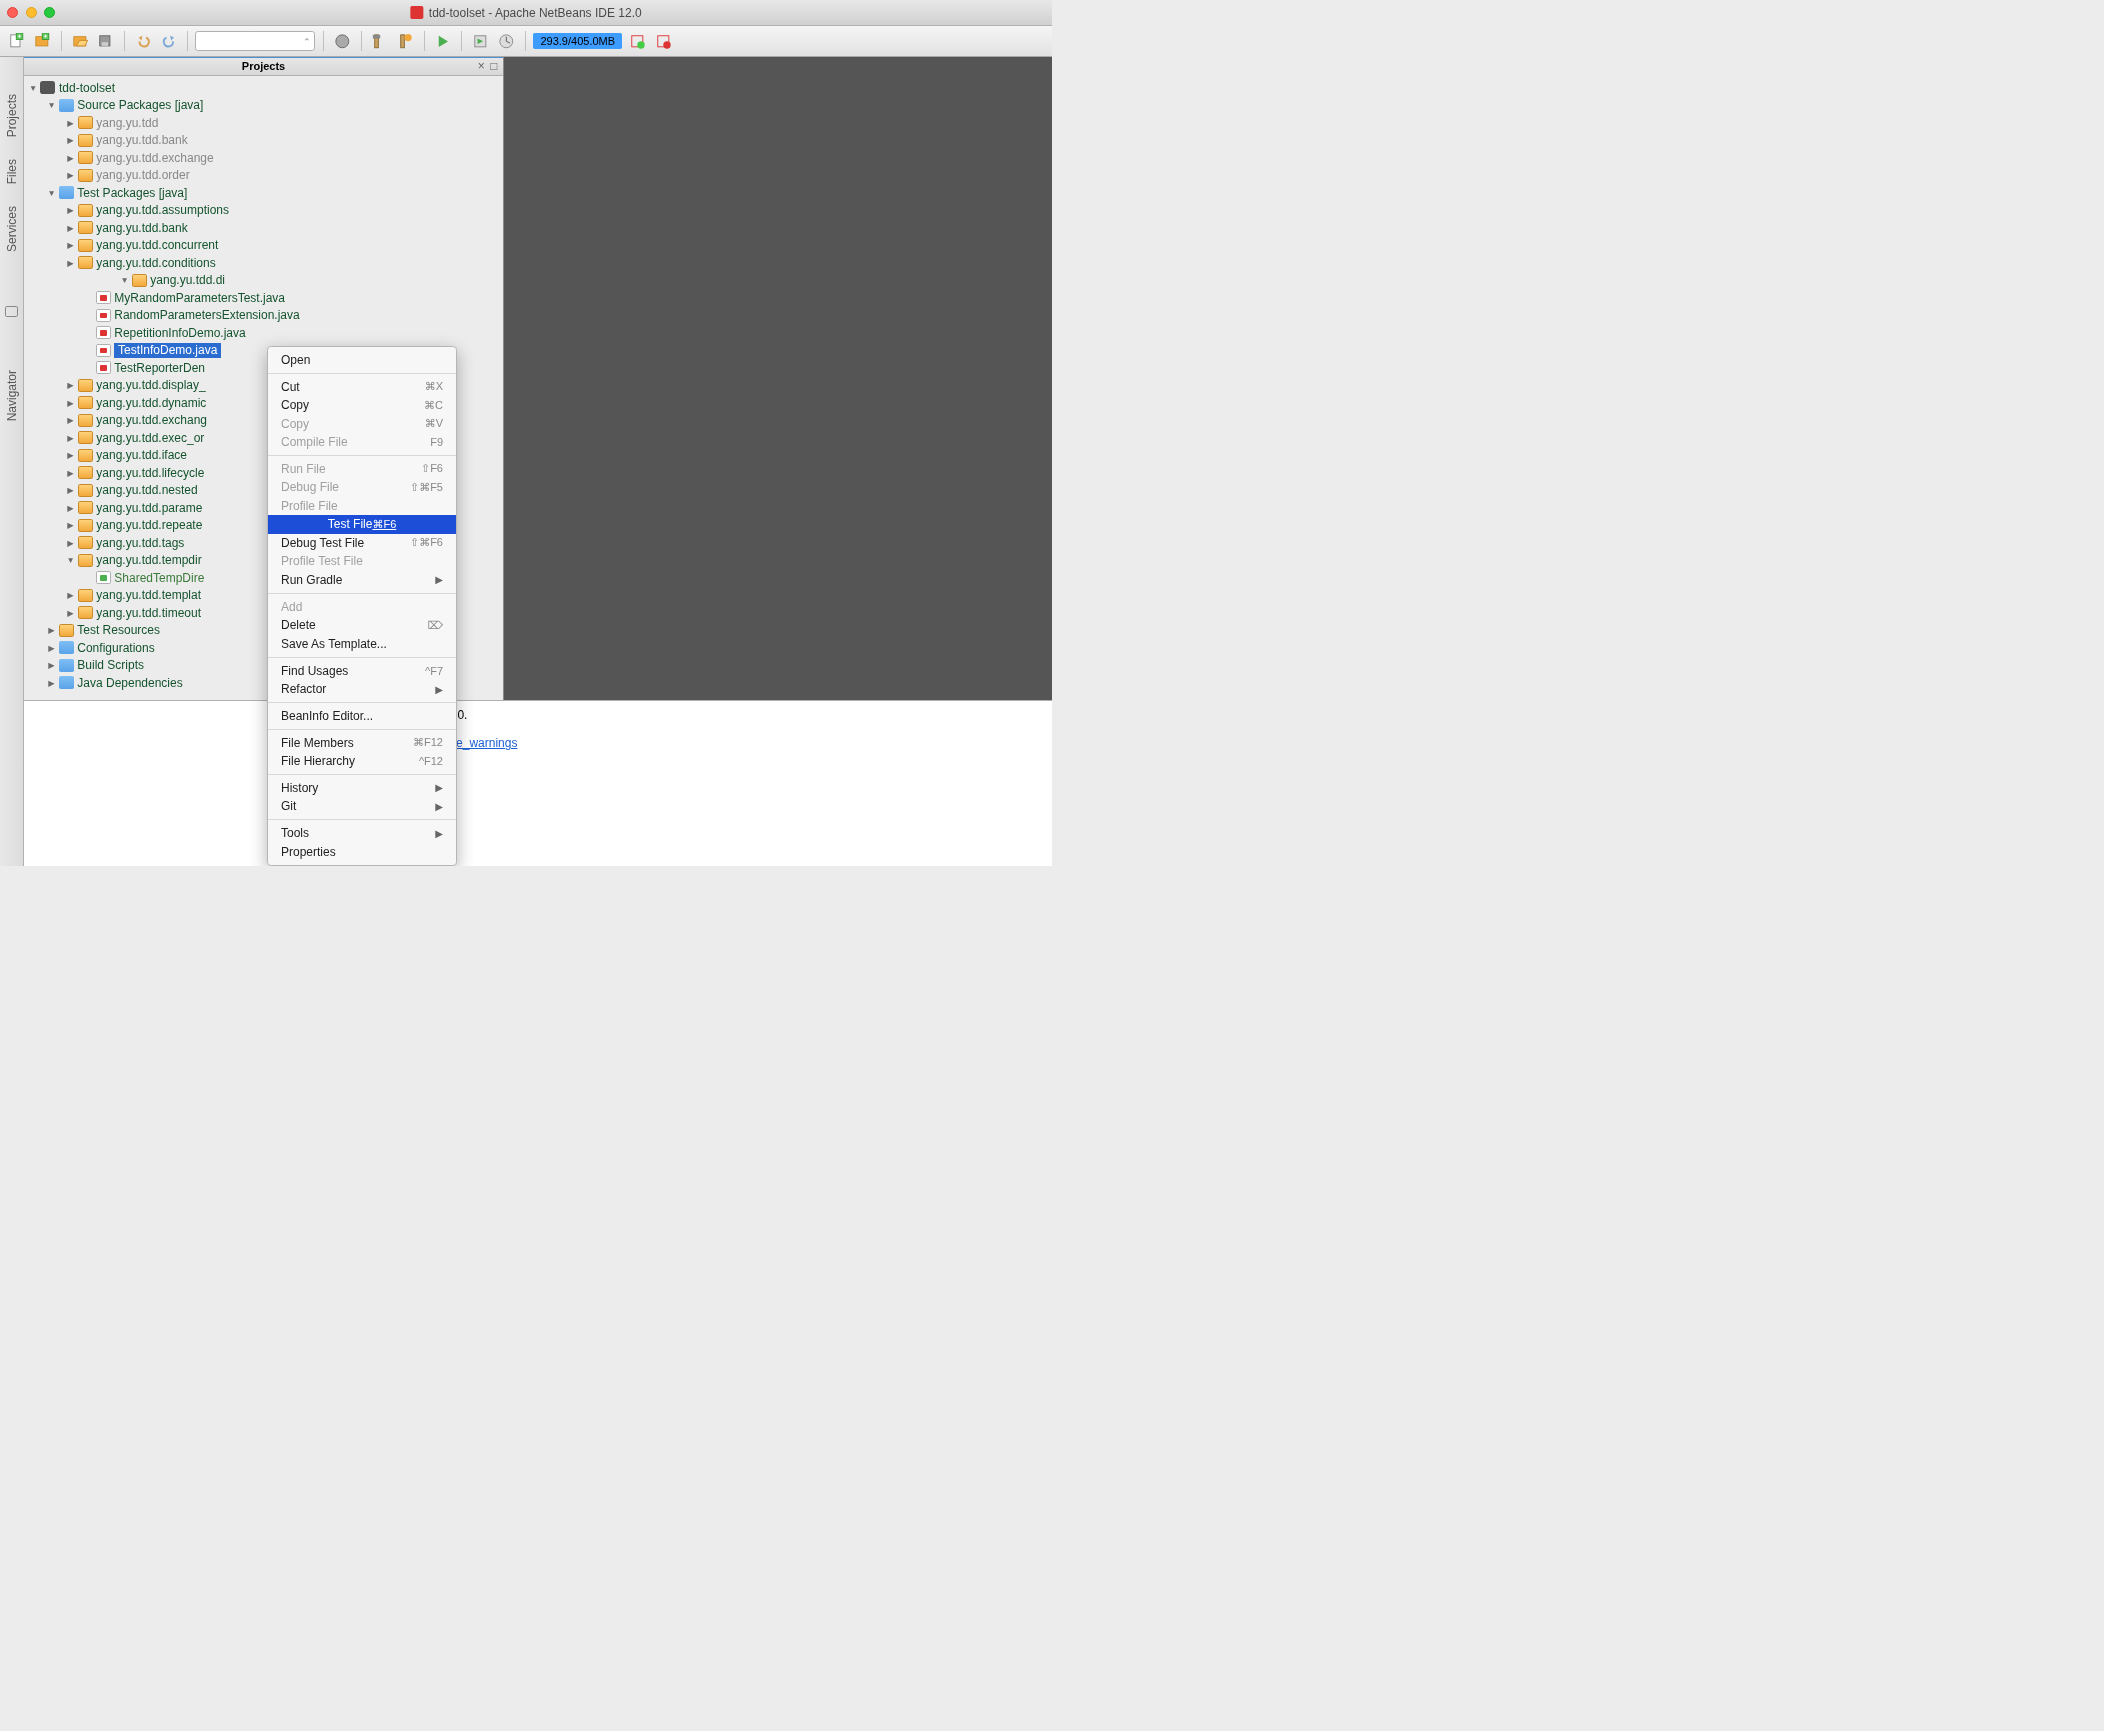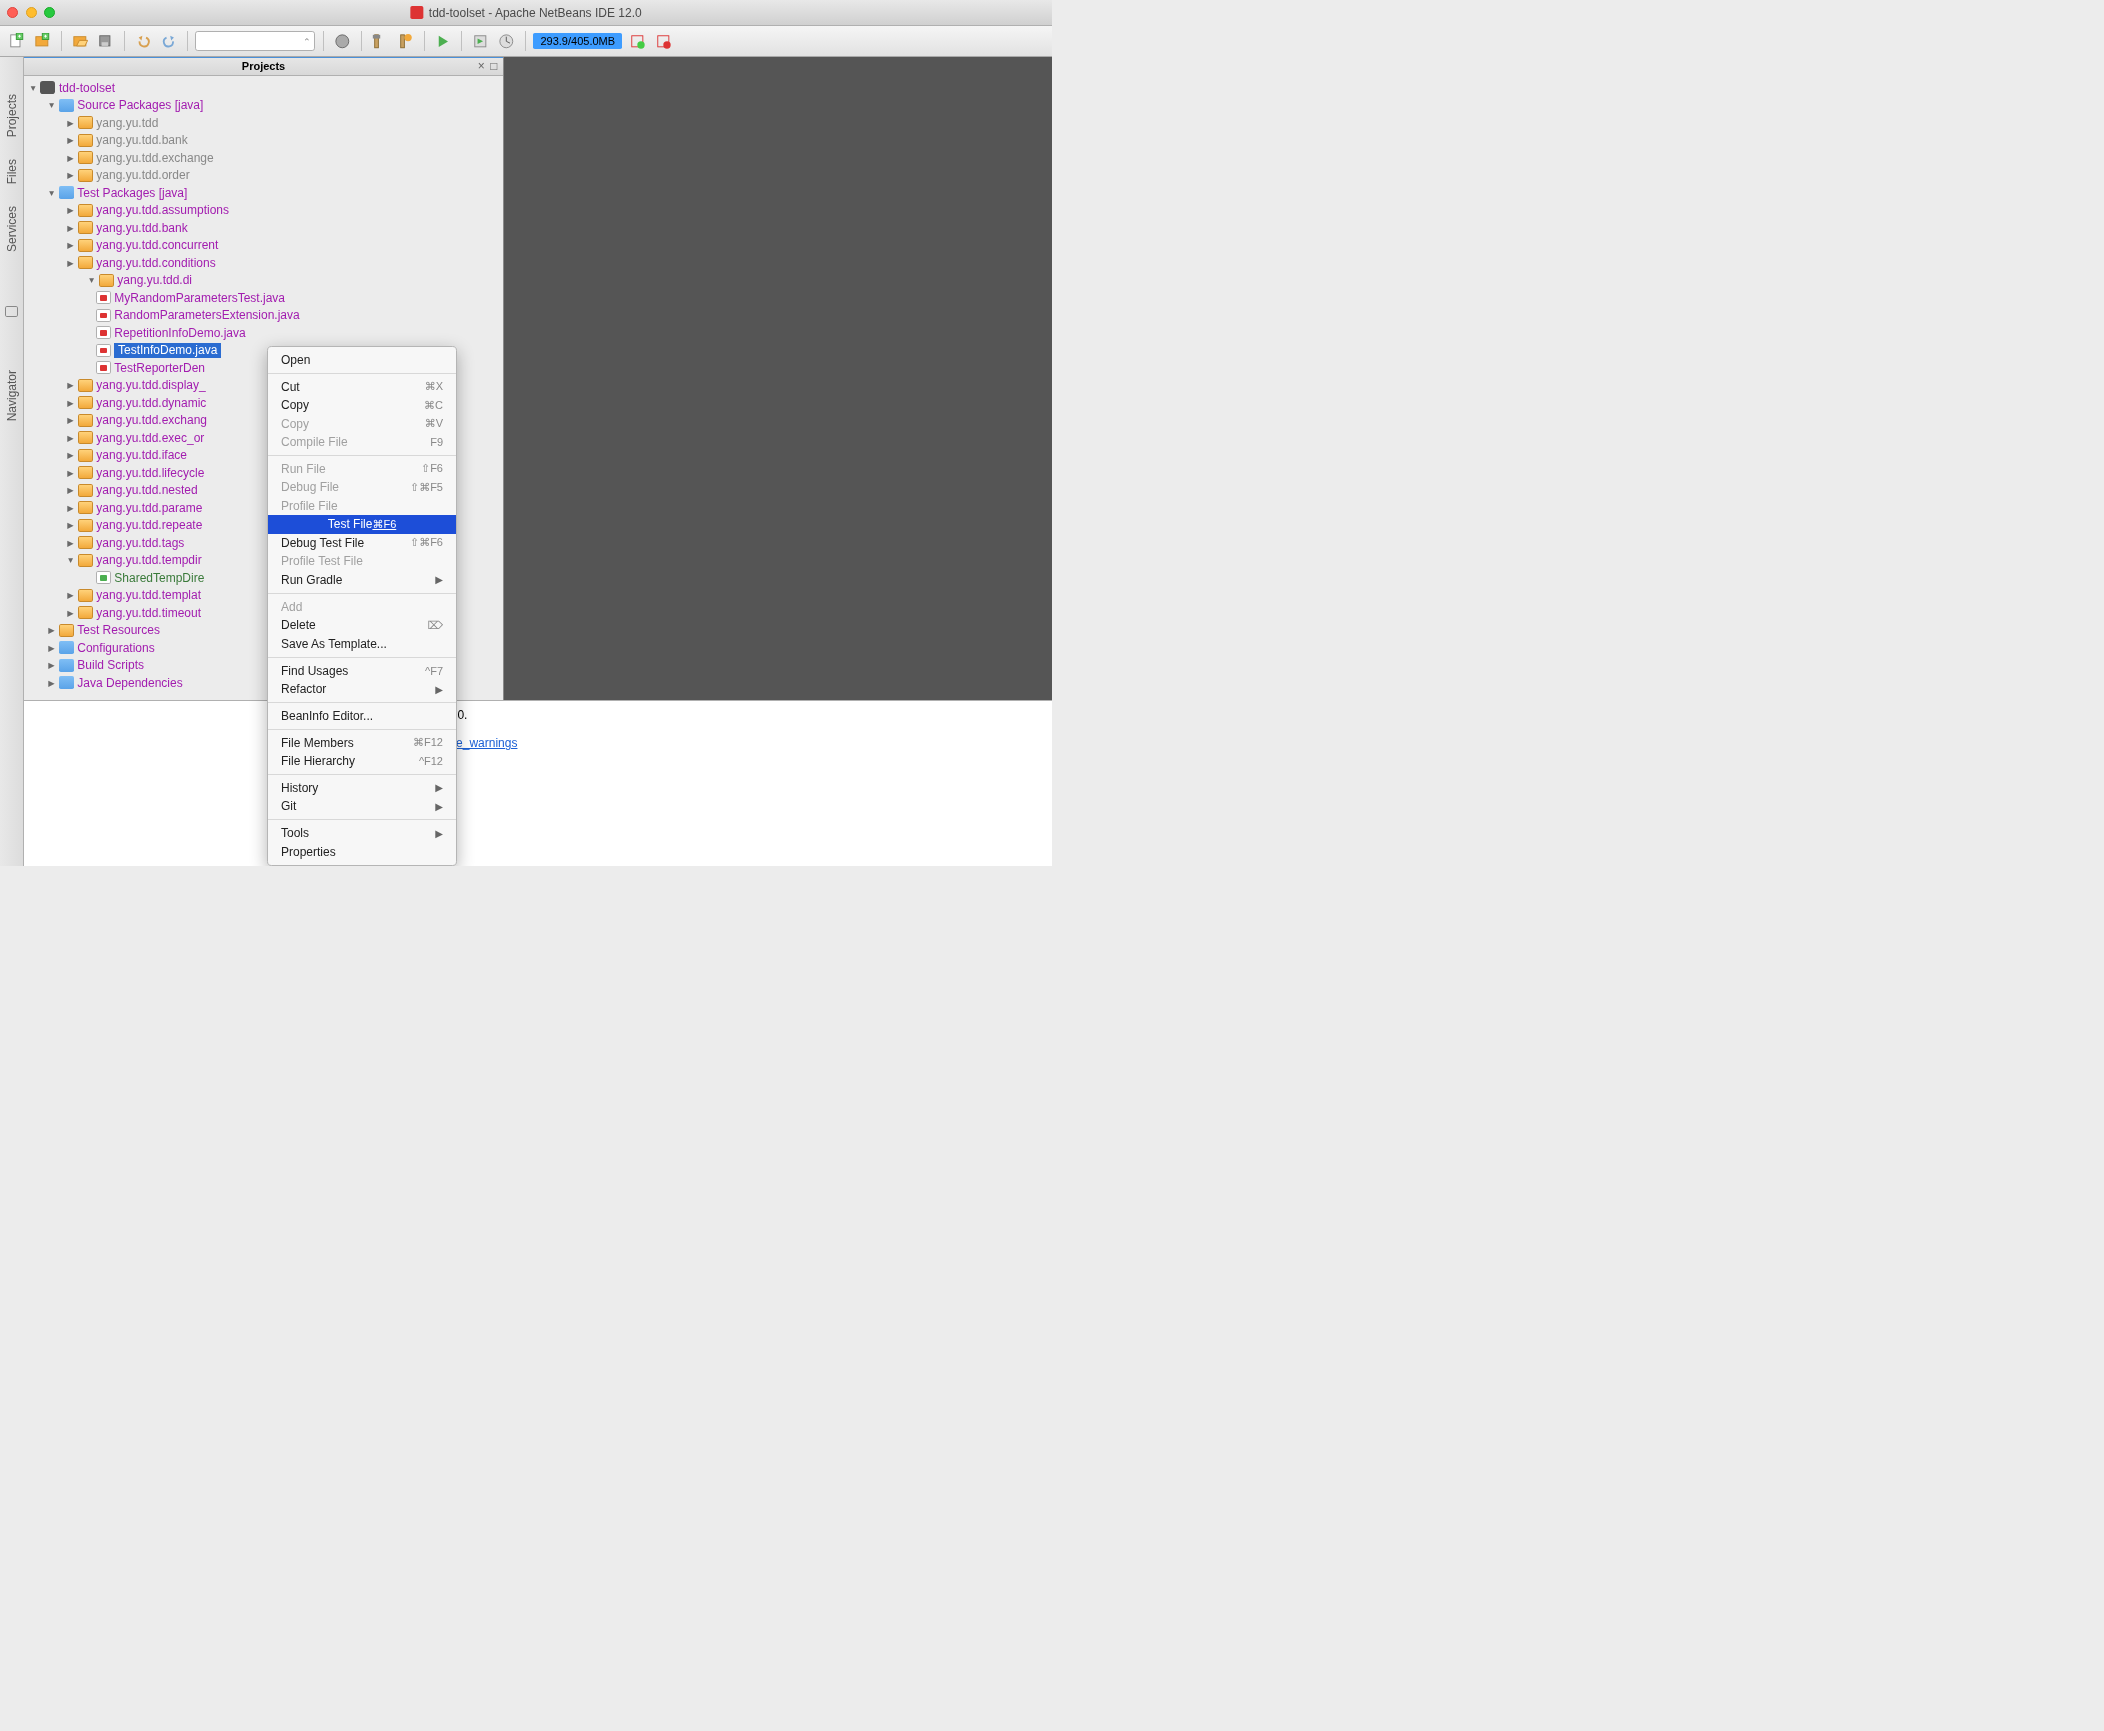--- a/index.html
+++ b/index.html
@@ -30,21 +30,21 @@
 .arrow.collapsed::before { content: "▶"; font-size: 8.3px; }
 .arrow.expanded::before { content: "▼"; font-size: 8.3px; }
 .ticon { width: 14.8px; height: 13px; margin-right: 3.7px; border-radius: 1.8px; flex-shrink: 0; }
 .ticon-project { background: #555; border-radius: 2.8px; }
 .ticon-folder { background: linear-gradient(#7fbef5, #5aa3e8); }
 .ticon-folder-orange { background: linear-gradient(#ffd27a, #f2a93b); border: 0.9px solid #c98a2b; }
 .ticon-pkg { background: linear-gradient(#ffd27a, #f2a93b); border: 0.9px solid #c98a2b; }
 .ticon-file { background: #fff; border: 0.9px solid #b0b0b0; position: relative; }
 .ticon-file::after { content: ""; position: absolute; left: 2.8px; top: 2.8px; width: 7.4px; height: 5.5px; background: #d33; border-radius: 0.9px; }
 .ticon-file.green::after { background: #4caf50; }
-.tlabel { font-size: 12px; color: #a21caf; }
+.tlabel { font-size: 12px; color: #14532d; }
 .tlabel.grey { color: #888; }
 .tlabel.greenish { color: #3a7a3a; }
 .tlabel.selected { background: #2b6cd1; color: #fff; padding: 0.9px 3.7px; }
 .editor { flex: 1; background: #555; position: relative; }
 .console { position: absolute; bottom: 0; left: 24px; right: 0; height: 166px; background: #fff; border-top: 0.9px solid #b0b0b0; padding: 7.4px 11px; font-family: Menlo, monospace; font-size: 12px; overflow: hidden; }
 .console .link { color: #1a5fd5; text-decoration: underline; }
 .context-menu { position: absolute; left: 219px; top: 346px; width: 190px; background: #f7f7f7; border: 0.9px solid #b5b5b5; border-radius: 4.6px; box-shadow: 0 5.5px 16.6px rgba(0,0,0,0.3); padding: 3.7px 0; z-index: 100; margin-left: 48px; }
 .cm-item { height: 18.5px; display: flex; align-items: center; padding: 0 13px; font-size: 12px; color: #222; justify-content: space-between; }
 .cm-item.disabled { color: #a0a0a0; }
 .cm-item.selected { background: #1d4ed8; color: #fff; justify-content: center; }
@@ -244,21 +244,21 @@
         <div class="tree-row" style="padding-left: 41px;">
           <span class="arrow collapsed"></span>
           <span class="ticon ticon-pkg"></span>
           <span class="tlabel ">yang.yu.tdd.concurrent</span>
         </div>
         <div class="tree-row" style="padding-left: 41px;">
           <span class="arrow collapsed"></span>
           <span class="ticon ticon-pkg"></span>
           <span class="tlabel ">yang.yu.tdd.conditions</span>
         </div>
-        <div class="tree-row" style="padding-left: 62px;">
+        <div class="tree-row" style="padding-left: 47px; margin-left: 48px;">
           <span class="arrow expanded"></span>
           <span class="ticon ticon-pkg"></span>
           <span class="tlabel ">yang.yu.tdd.di</span>
         </div>
         <div class="tree-row" style="padding-left: 59px;">
           <span class="arrow "></span>
           <span class="ticon ticon-file"></span>
           <span class="tlabel ">MyRandomParametersTest.java</span>
         </div>
         <div class="tree-row" style="padding-left: 59px;">

